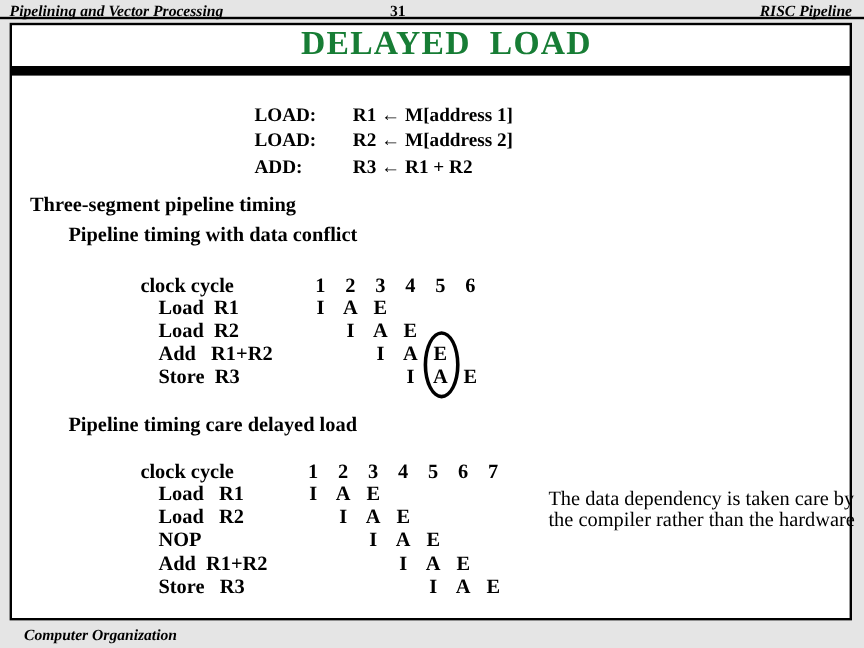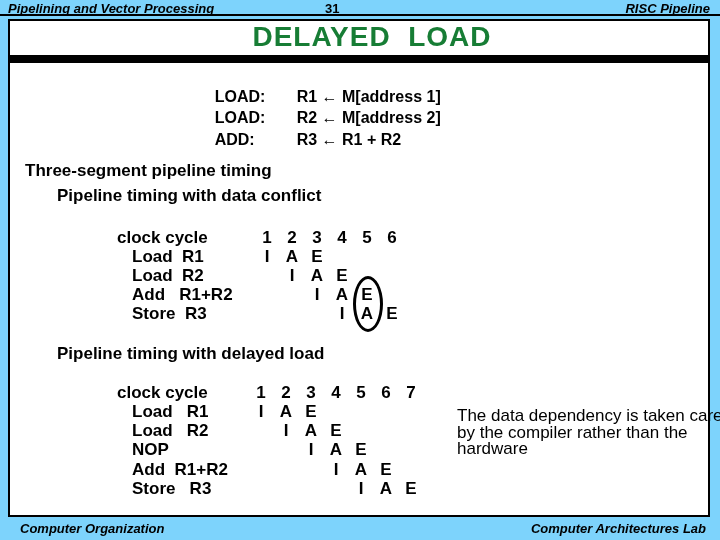--- a/index.html
+++ b/index.html
@@ -1,17 +1,17 @@
 <!DOCTYPE html>
 <html style="--green: #177d35;"><head>
 <meta charset="utf-8">
 <style>
   html,body{margin:0;padding:0;background:#fff;}
-  .slide{position:relative;width:720px;height:540px;background:#7dd3fc;overflow:hidden;
-         font-family:Liberation Sans, sans-serif;color:#000;}
+  .slide{position:relative;width:720px;height:540px;background:#e5e5e5;overflow:hidden;
+         font-family:Liberation Serif, serif;color:#000;}
   
   .hdr-left,.hdr-right{position:absolute;top:1px;font-size:13px;font-weight:bold;font-style:italic;}
   .hdr-left{left:8px;}
   .hdr-right{right:10px;}
   .hdr-page{position:absolute;top:1px;left:325px;font-size:13px;font-weight:bold;}
   .hdr-rule{position:absolute;top:14px;left:0;width:720px;height:2px;background:#000;}
   
   .main-box{position:absolute;left:8px;top:19px;width:702px;height:498px;
             border:2px solid #000;box-sizing:border-box;background:#fff;}
   .slide-title{position:absolute;left:0;right:0;top:21px;text-align:center;
@@ -108,21 +108,21 @@
     </div>
     <div class="trow" style="top:76px">
       <span class="tlabel row-label">Store  R3</span>
       <span class="cc c4">I</span>
       <span class="cc c5">A</span>
       <span class="cc c6">E</span>
     </div>
   </div>
   <div class="ellipse"></div>
 
-  <div class="heading h-delayed">Pipeline timing with delayed load</div>
+  <div class="heading h-delayed">Pipeline timing care delayed load</div>
 
   <div class="ttable t2">
     <div class="trow" style="top:0">
       <span class="tlabel hdr-label">clock cycle</span>
       <span class="cc c1">1</span>
       <span class="cc c2">2</span>
       <span class="cc c3">3</span>
       <span class="cc c4">4</span>
       <span class="cc c5">5</span>
       <span class="cc c6">6</span>
@@ -156,15 +156,14 @@
       <span class="tlabel row-label">Store   R3</span>
       <span class="cc c5">I</span>
       <span class="cc c6">A</span>
       <span class="cc c7">E</span>
     </div>
   </div>
 
   <div class="note">The data dependency is taken care by the compiler rather than the hardware</div>
 
   <span class="ftr-left">Computer Organization</span>
-  <span class="ftr-right">Computer Architectures Lab</span>
 
 </div>
 
 </body></html>

